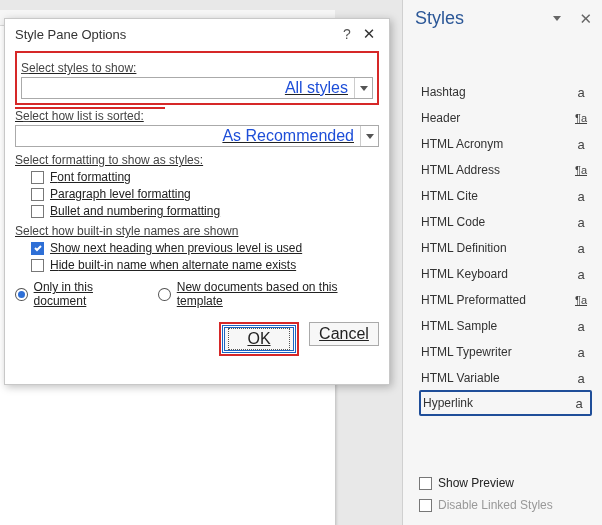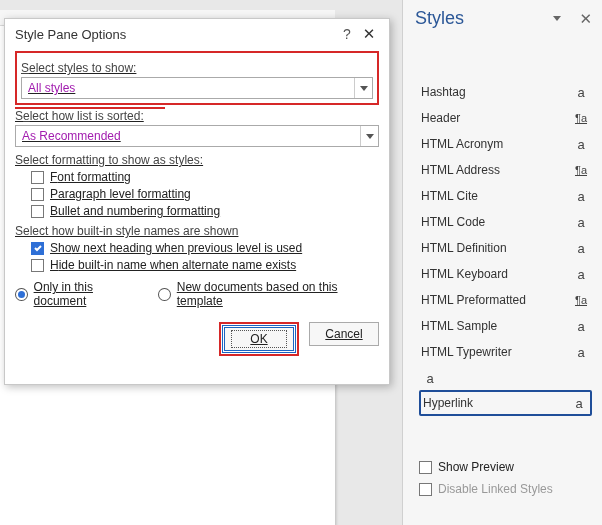--- a/index.html
+++ b/index.html
@@ -10,48 +10,48 @@
 
   .dialog { position: absolute; left: 4px; top: 18px; width: 386px; background: #fff; border: 1px solid #c8c8c8; box-shadow: 2px 2px 8px rgba(0,0,0,.25); }
   .dlg-titlebar { display: flex; align-items: center; padding: 6px 8px 4px 10px; }
   .dlg-title { font-size: 13px; color: #333; flex: 1; }
   .dlg-help { width: 20px; text-align: center; color: #555; font-size: 14px; cursor: default; }
   .dlg-close { width: 24px; text-align: center; color: #333; font-size: 15px; cursor: default; }
   .dlg-body { padding: 4px 10px 28px 10px; text-decoration: underline; }
   .lbl { color: #444; margin-top: 6px; margin-bottom: 2px; }
   .lbl .hk { text-decoration: underline; }
   .combo { display: flex; align-items: center; border: 1px solid #aaa; height: 22px; background: #fff; }
-  .combo span { flex: 1; padding: 0 6px; font-size: 12px; color: #a21caf; }
+  .combo span { flex: 1; padding: 0 6px; font-size: 16px; color: #1d4ed8; text-align: right; }
   .combo .dd { width: 18px; height: 100%; display: flex; align-items: center; justify-content: center; border-left: 1px solid #ccc; }
   .chev { width: 0; height: 0; border-left: 4px solid transparent; border-right: 4px solid transparent; border-top: 5px solid #555; }
   .red-line { height: 2px; background: #d62828; margin: 2px 0 0 0; width: 150px; }
   .check-row { display: flex; align-items: center; margin-left: 16px; margin-top: 3px; }
   .cb { width: 13px; height: 13px; border: 1px solid #777; margin-right: 6px; display: flex; align-items: center; justify-content: center; background: #fff; }
   .cb.checked { background: #2e6fd6; border-color: #2e6fd6; }
   .cb.checked svg { display: block; }
   .cb svg { display: none; stroke: #fff; stroke-width: 2; fill: none; }
   .radio-row { display: flex; align-items: center; margin-top: 8px; }
   .radio { width: 13px; height: 13px; border: 1px solid #555; border-radius: 50%; margin-right: 6px; display: flex; align-items: center; justify-content: center; }
   .radio.sel::after { content: ""; width: 7px; height: 7px; background: #2e6fd6; border-radius: 50%; }
   .btn-row { display: flex; justify-content: flex-end; gap: 10px; margin-top: 14px; }
-  .btn { width: 70px; height: 24px; display: flex; align-items: center; justify-content: center; border: 1px solid #aaa; background: #f7f7f7; font-size: 12px; }
+  .btn { width: 70px; height: 24px; display: flex; align-items: center; justify-content: center; border: 1px solid #aaa; background: #f7f7f7; font-size: 16px; }
   .btn.focus { outline: 1px solid #1b63c2; outline-offset: 1px; border: 1px solid #1b63c2; }
   .btn.focus .inner { border: 1px dotted #555; padding: 1px 18px; }
 
   .pane { position: absolute; left: 402px; top: 0; width: 200px; height: 525px; background: #f6f6f6; border-left: 1px solid #d0d0d0; display: flex; flex-direction: column; gap: 36px; }
   .pane-head { display: flex; align-items: center; padding: 8px 10px 10px 12px; color: #2b5797; font-size: 18px; }
   .pane-head .t { flex: 1; }
   .pane-head .dd2 { width: 0; height: 0; border-left: 4px solid transparent; border-right: 4px solid transparent; border-top: 5px solid #666; margin-right: 18px; }
   .pane-head .x { color: #666; font-size: 15px; }
   .style-list { padding: 4px 12px 0 18px; }
   .style-item { display: flex; align-items: center; height: 26px; }
   .style-item .nm { flex: 1; color: #333; font-size: 12px; }
   .style-item .glyph { width: 18px; text-align: center; color: #444; font-size: 13px; }
   .glyph.para { color: #444; font-size: 11px; }
-  .style-item.sel { border: 2px solid #1f4e99; border-radius: 2px; padding: 0 2px; margin: -1px -2px 0 -2px; height: 26px; }
+  .style-item.sel { border: 2px solid #1f4e99; border-radius: 2px; padding: 0 2px; margin: -1px -2px 16px -2px; height: 26px; }
   .pane-bottom { margin-top: 4px; padding: 0 12px; }
   .pane-chk { display: flex; align-items: center; height: 22px; margin-left: 4px; }
   .pane-chk .cb { margin-right: 6px; }
   .pane-chk.dis { color: #999; }
   .pane-tools { display: flex; align-items: center; gap: 6px; padding: 6px 10px 10px 12px; }
   .tool { width: 26px; height: 26px; border: 1px solid #ccc; background: #fff; display: flex; align-items: center; justify-content: center; font-size: 12px; color: #2e6fd6; }
   .opts-btn { height: 26px; padding: 0 10px; border: 1px solid #bbb; background: #fef9c3; display: flex; align-items: center; font-size: 12px; color: #333; }
 </style>
 </head>
 <body>
@@ -182,20 +182,21 @@
       </div>
     <div class="style-item">
         <span class="nm">HTML Sample</span>
         <span class="glyph">a</span>
       </div>
     <div class="style-item">
         <span class="nm">HTML Typewriter</span>
         <span class="glyph">a</span>
       </div>
     <div class="style-item">
+        <span class="nm">HTML Variable</span>
         <span class="glyph">a</span>
       </div>
     <div class="style-item sel">
         <span class="nm">Hyperlink</span>
         <span class="glyph">a</span>
       </div>
   </div>
   <div class="pane-bottom">
     <div class="pane-chk">
       <div class="cb"></div>

